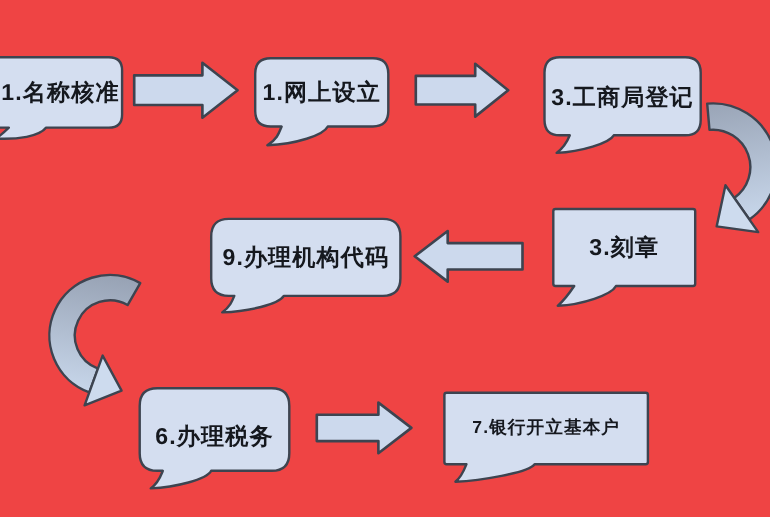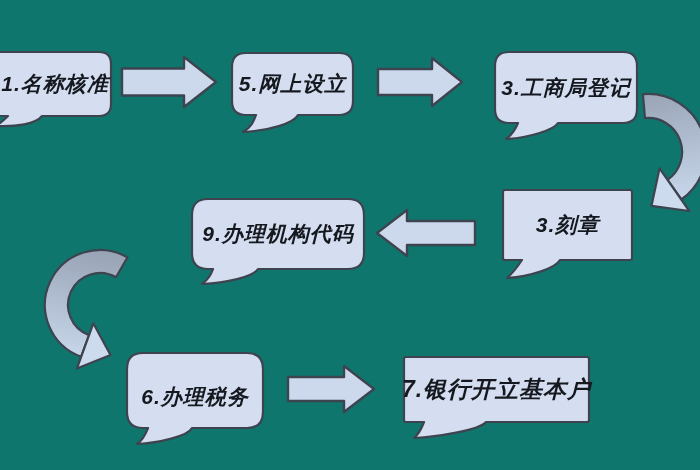--- a/index.html
+++ b/index.html
@@ -1,34 +1,33 @@
 <!DOCTYPE html>
 <html><head>
 <meta charset="utf-8">
 <style>
   html,body{margin:0;padding:0;}
   body{font-family:"Liberation Sans","DejaVu Sans",sans-serif;background:#fff;}
   .stage{
-    position:relative;width:700px;height:470px;background:#0f766e;
+    position:relative;width:700px;height:470px;background:#ef4444;
     overflow:hidden;
-    font-style:italic;
   }
   .stage svg{position:absolute;left:0;top:0;}
   .label{
     position:absolute;display:flex;align-items:center;justify-content:center;
     font-weight:bold;font-size:21px;color:#15181e;letter-spacing:1px;
     white-space:nowrap;pointer-events:none;
   }
   .lbl-1{left:-10px;top:52px;width:130px;height:64px;}
   .lbl-2{left:232px;top:53px;width:121px;height:62px;}
   .lbl-3{left:495px;top:52px;width:142px;height:71px;}
   .lbl-4{left:503px;top:190px;width:129px;height:70px;}
   .lbl-5{left:192px;top:199px;width:172px;height:70px;}
   .lbl-6{left:127px;top:359px;width:136px;height:75px;}
-  .lbl-7{left:404px;top:357px;width:185px;height:65px;font-size:23px;}
+  .lbl-7{left:404px;top:357px;width:185px;height:65px;font-size:16px;}
 </style>
 </head>
 <body>
 
 <div class="stage">
 
   <svg width="700" height="470" viewBox="0 0 700 470">
     <defs>
       <linearGradient id="curveR" gradientUnits="userSpaceOnUse" x1="650" y1="90" x2="670" y2="205">
         <stop offset="0" stop-color="#98a3b5"></stop>
@@ -78,20 +77,20 @@
       <path fill="#cddbee" d="M 659.5,168.4 L 689.3,211.0 L 651.5,205.8 Z"></path>
     </g>
 
     <g stroke="#3d4450" stroke-width="2.2" stroke-linejoin="round">
       <path fill="url(#curveL)" d="M 127.5,257.4 A 55,55 0 1 0 81.2,356.7 L 89.1,335.1 A 32,32 0 1 1 116.0,277.3 Z"></path>
       <path fill="#cddbee" d="M 93.3,323.3 L 76.9,368.5 L 110.5,355.1 Z"></path>
     </g>
   </svg>
 
   <div class="label lbl-1">1.名称核准</div>
-  <div class="label lbl-2">5.网上设立</div>
+  <div class="label lbl-2">1.网上设立</div>
   <div class="label lbl-3">3.工商局登记</div>
   <div class="label lbl-4">3.刻章</div>
   <div class="label lbl-5">9.办理机构代码</div>
   <div class="label lbl-6">6.办理税务</div>
   <div class="label lbl-7">7.银行开立基本户</div>
 
 </div>
 
 </body></html>

